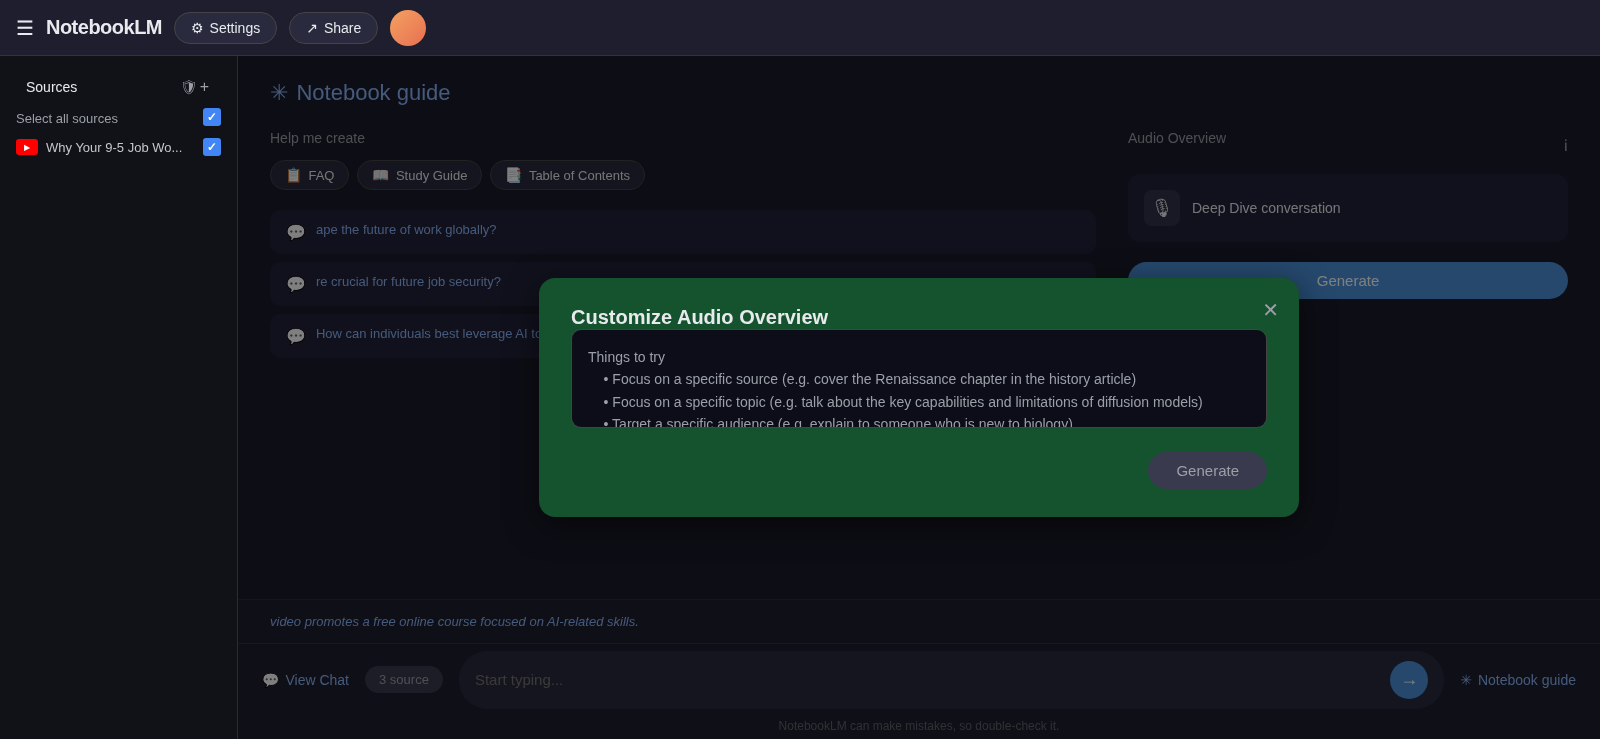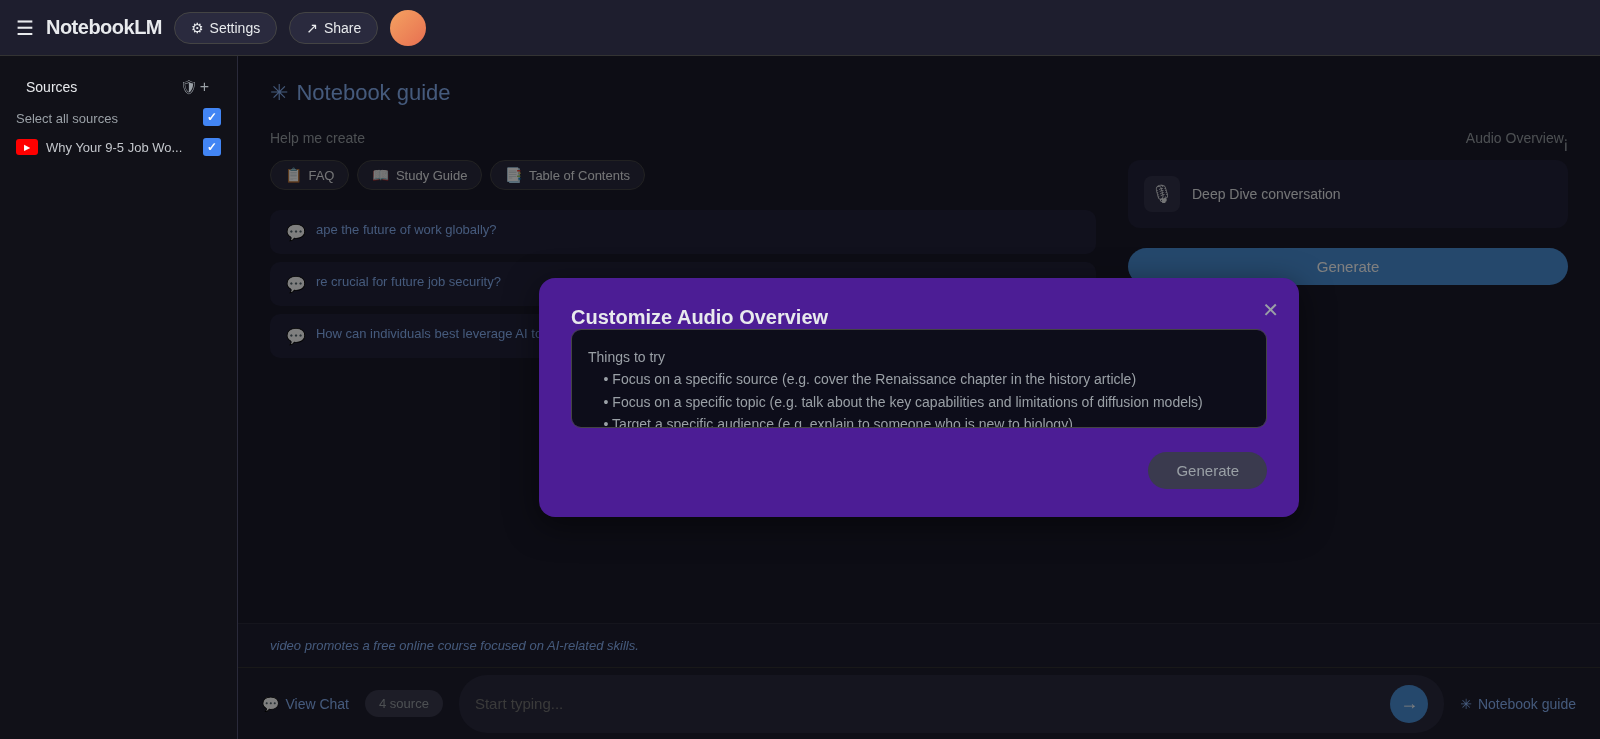--- a/index.html
+++ b/index.html
@@ -244,21 +244,22 @@
     }
     .tab-btn-icon {
       font-size: 14px;
       color: #9aa0a6;
     }
 
     
     .audio-overview-header {
       display: flex;
       align-items: center;
-      justify-content: flex-end;
+      justify-content: space-between;
+      margin-bottom: 14px;
     }
     .info-icon {
       color: #9aa0a6;
       font-size: 16px;
       cursor: pointer;
     }
     .audio-overview-card {
       background: #22223a;
       border-radius: 12px;
       padding: 16px;
@@ -418,21 +419,21 @@
     .modal-overlay {
       position: absolute;
       top: 0; left: 0; right: 0; bottom: 0;
       background: rgba(0,0,0,0.5);
       display: flex;
       align-items: center;
       justify-content: center;
       z-index: 100;
     }
     .modal {
-      background: #4c1d95;
+      background: #14532d;
       border-radius: 16px;
       padding: 28px 32px;
       width: 760px;
       max-width: 90%;
       position: relative;
       box-shadow: 0 8px 32px rgba(0,0,0,0.5);
     }
     .modal-title {
       font-size: 20px;
       font-weight: 600;
@@ -580,31 +581,32 @@
       </div>
     </div>
 
     <div class="summary-text">video promotes a free online course focused on AI-related skills.</div>
 
     <div class="bottom-bar">
       <button class="btn-view-chat">
         <span>💬</span>
         <span>View Chat</span>
       </button>
-      <div class="source-badge">4 source</div>
+      <div class="source-badge">3 source</div>
       <div class="chat-input-container">
         <input class="chat-input" type="text" placeholder="Start typing..." style="">
         <button class="btn-send">→</button>
       </div>
       <button class="btn-notebook-guide">
         <span>✳</span>
         <span>Notebook guide</span>
       </button>
     </div>
 
+    <div class="disclaimer">NotebookLM can make mistakes, so double-check it.</div>
 
     <div class="modal-overlay">
       <div class="modal">
         <span class="modal-title">Customize Audio Overview</span>
         <button class="modal-close">✕</button>
         <textarea class="modal-textarea" style="">Things to try
     • Focus on a specific source (e.g. cover the Renaissance chapter in the history article)
     • Focus on a specific topic (e.g. talk about the key capabilities and limitations of diffusion models)
     • Target a specific audience (e.g. explain to someone who is new to biology)</textarea>
         <div class="modal-footer">

